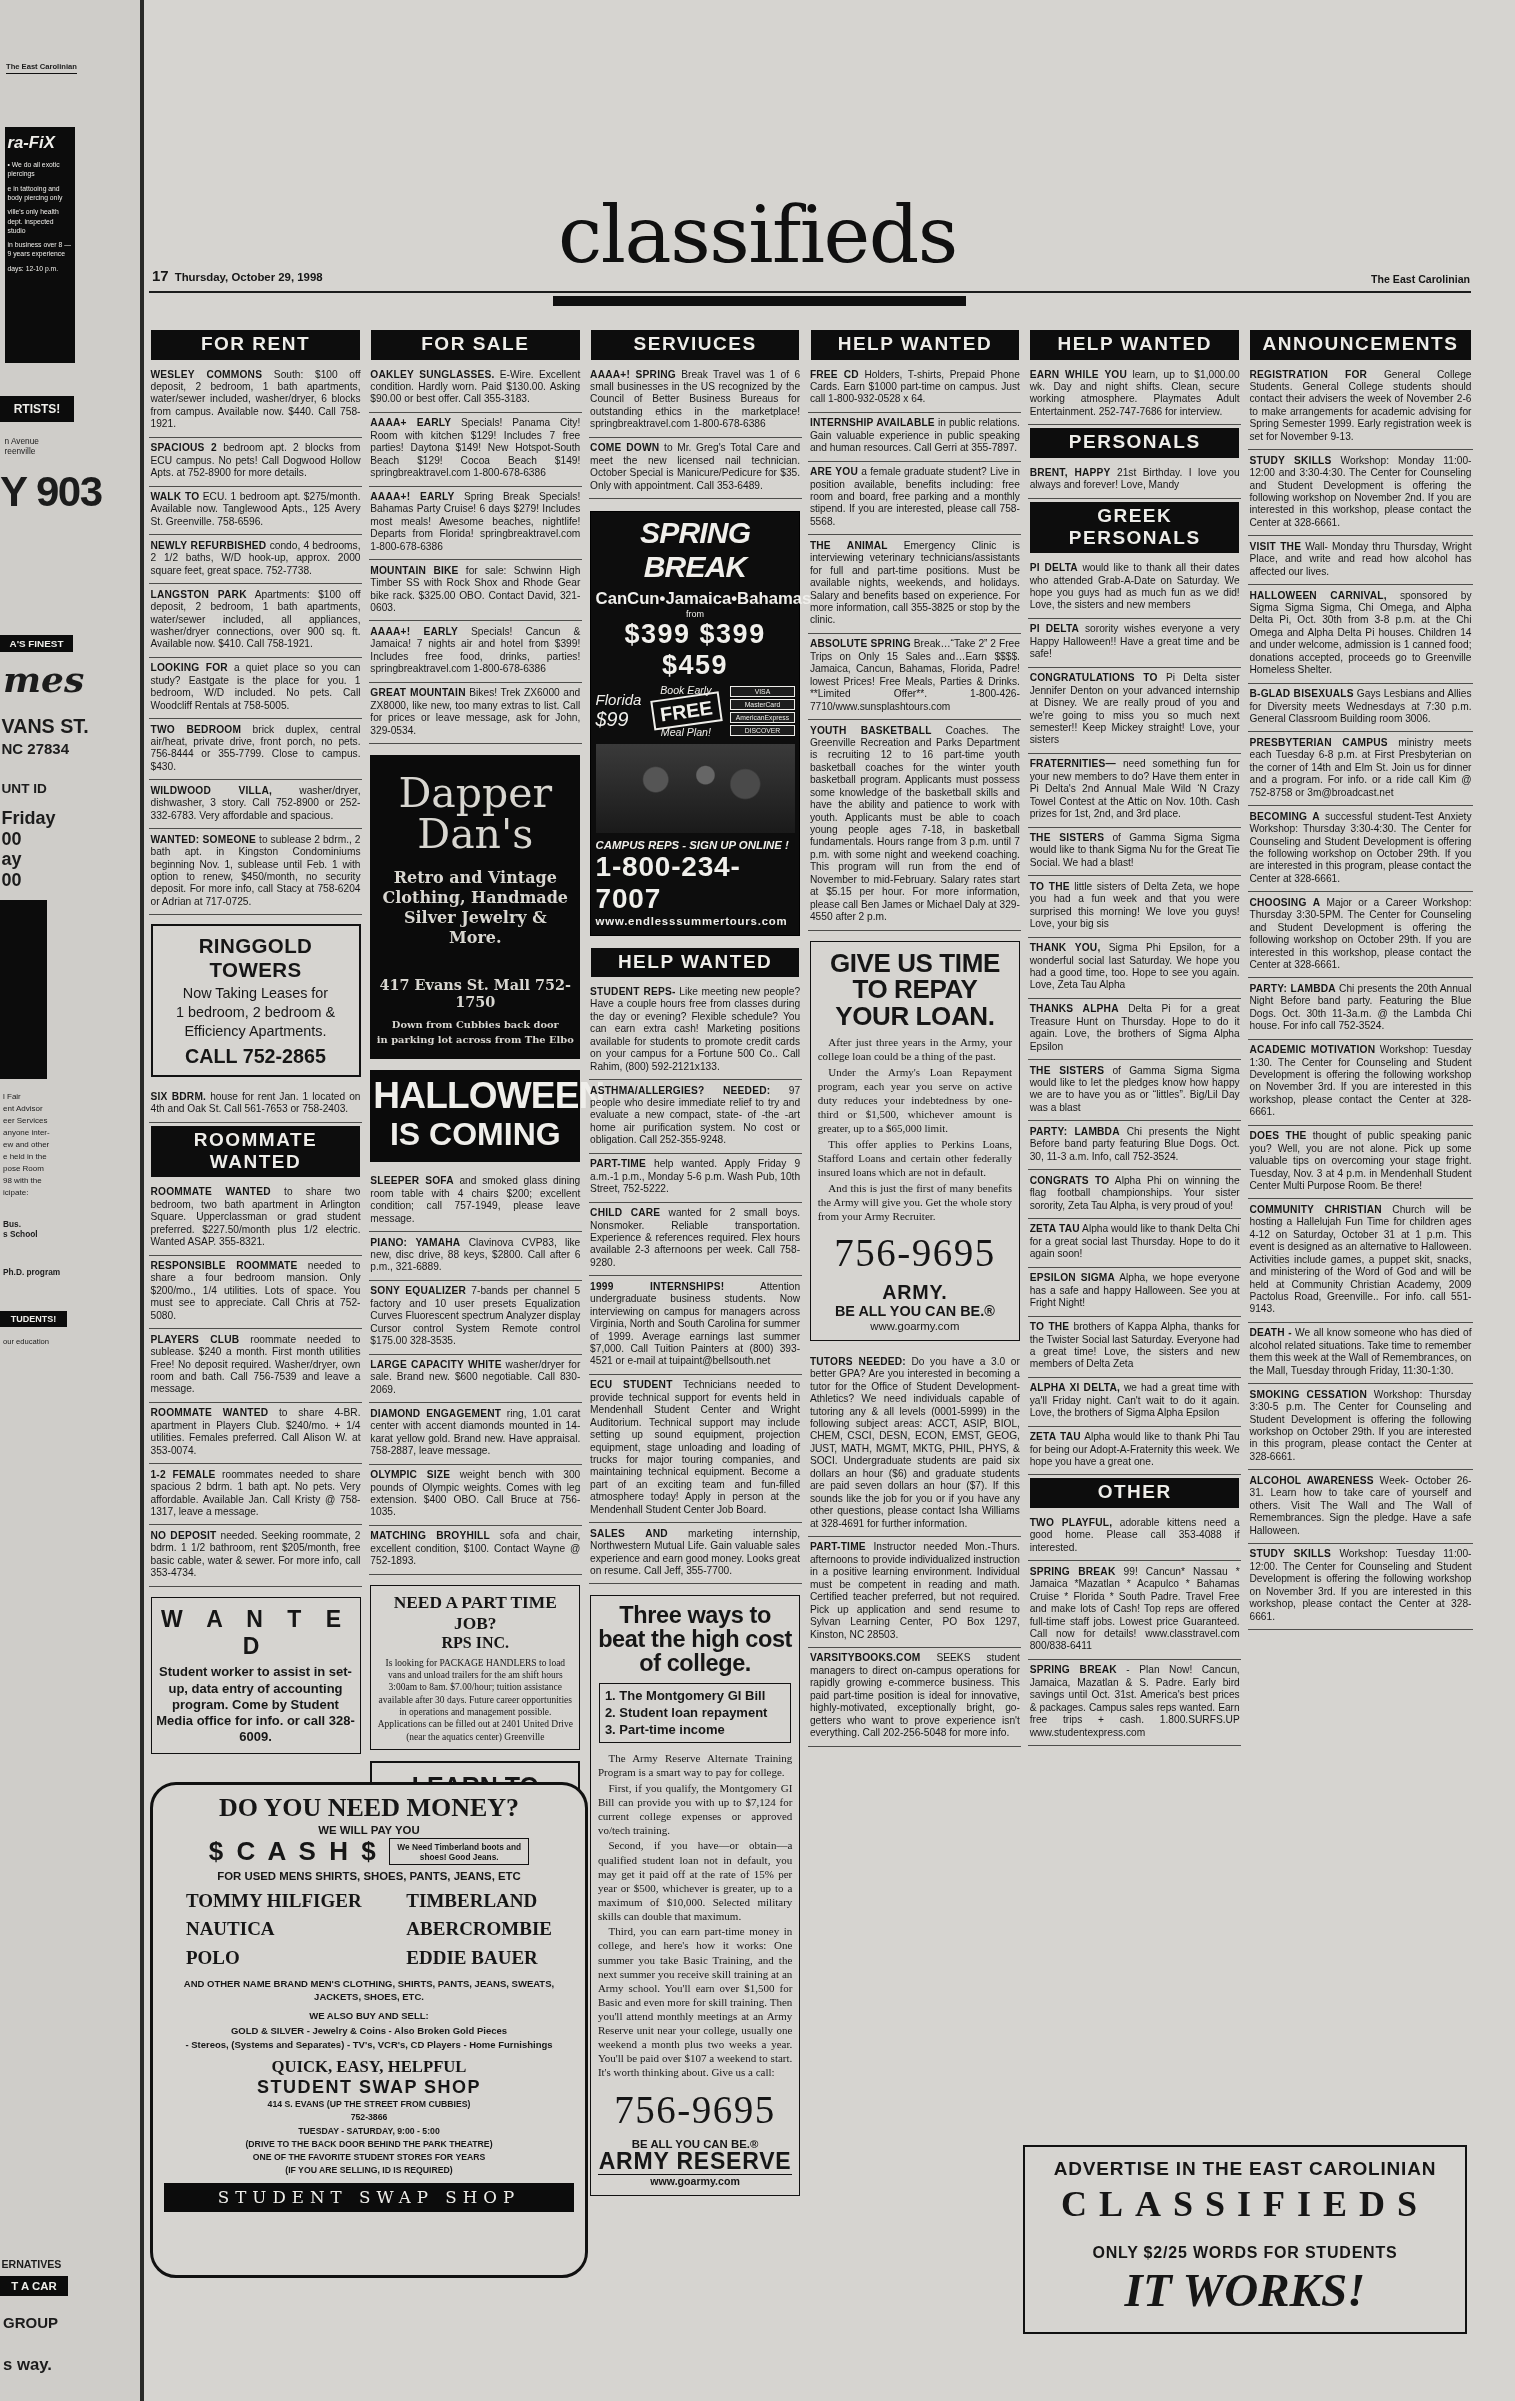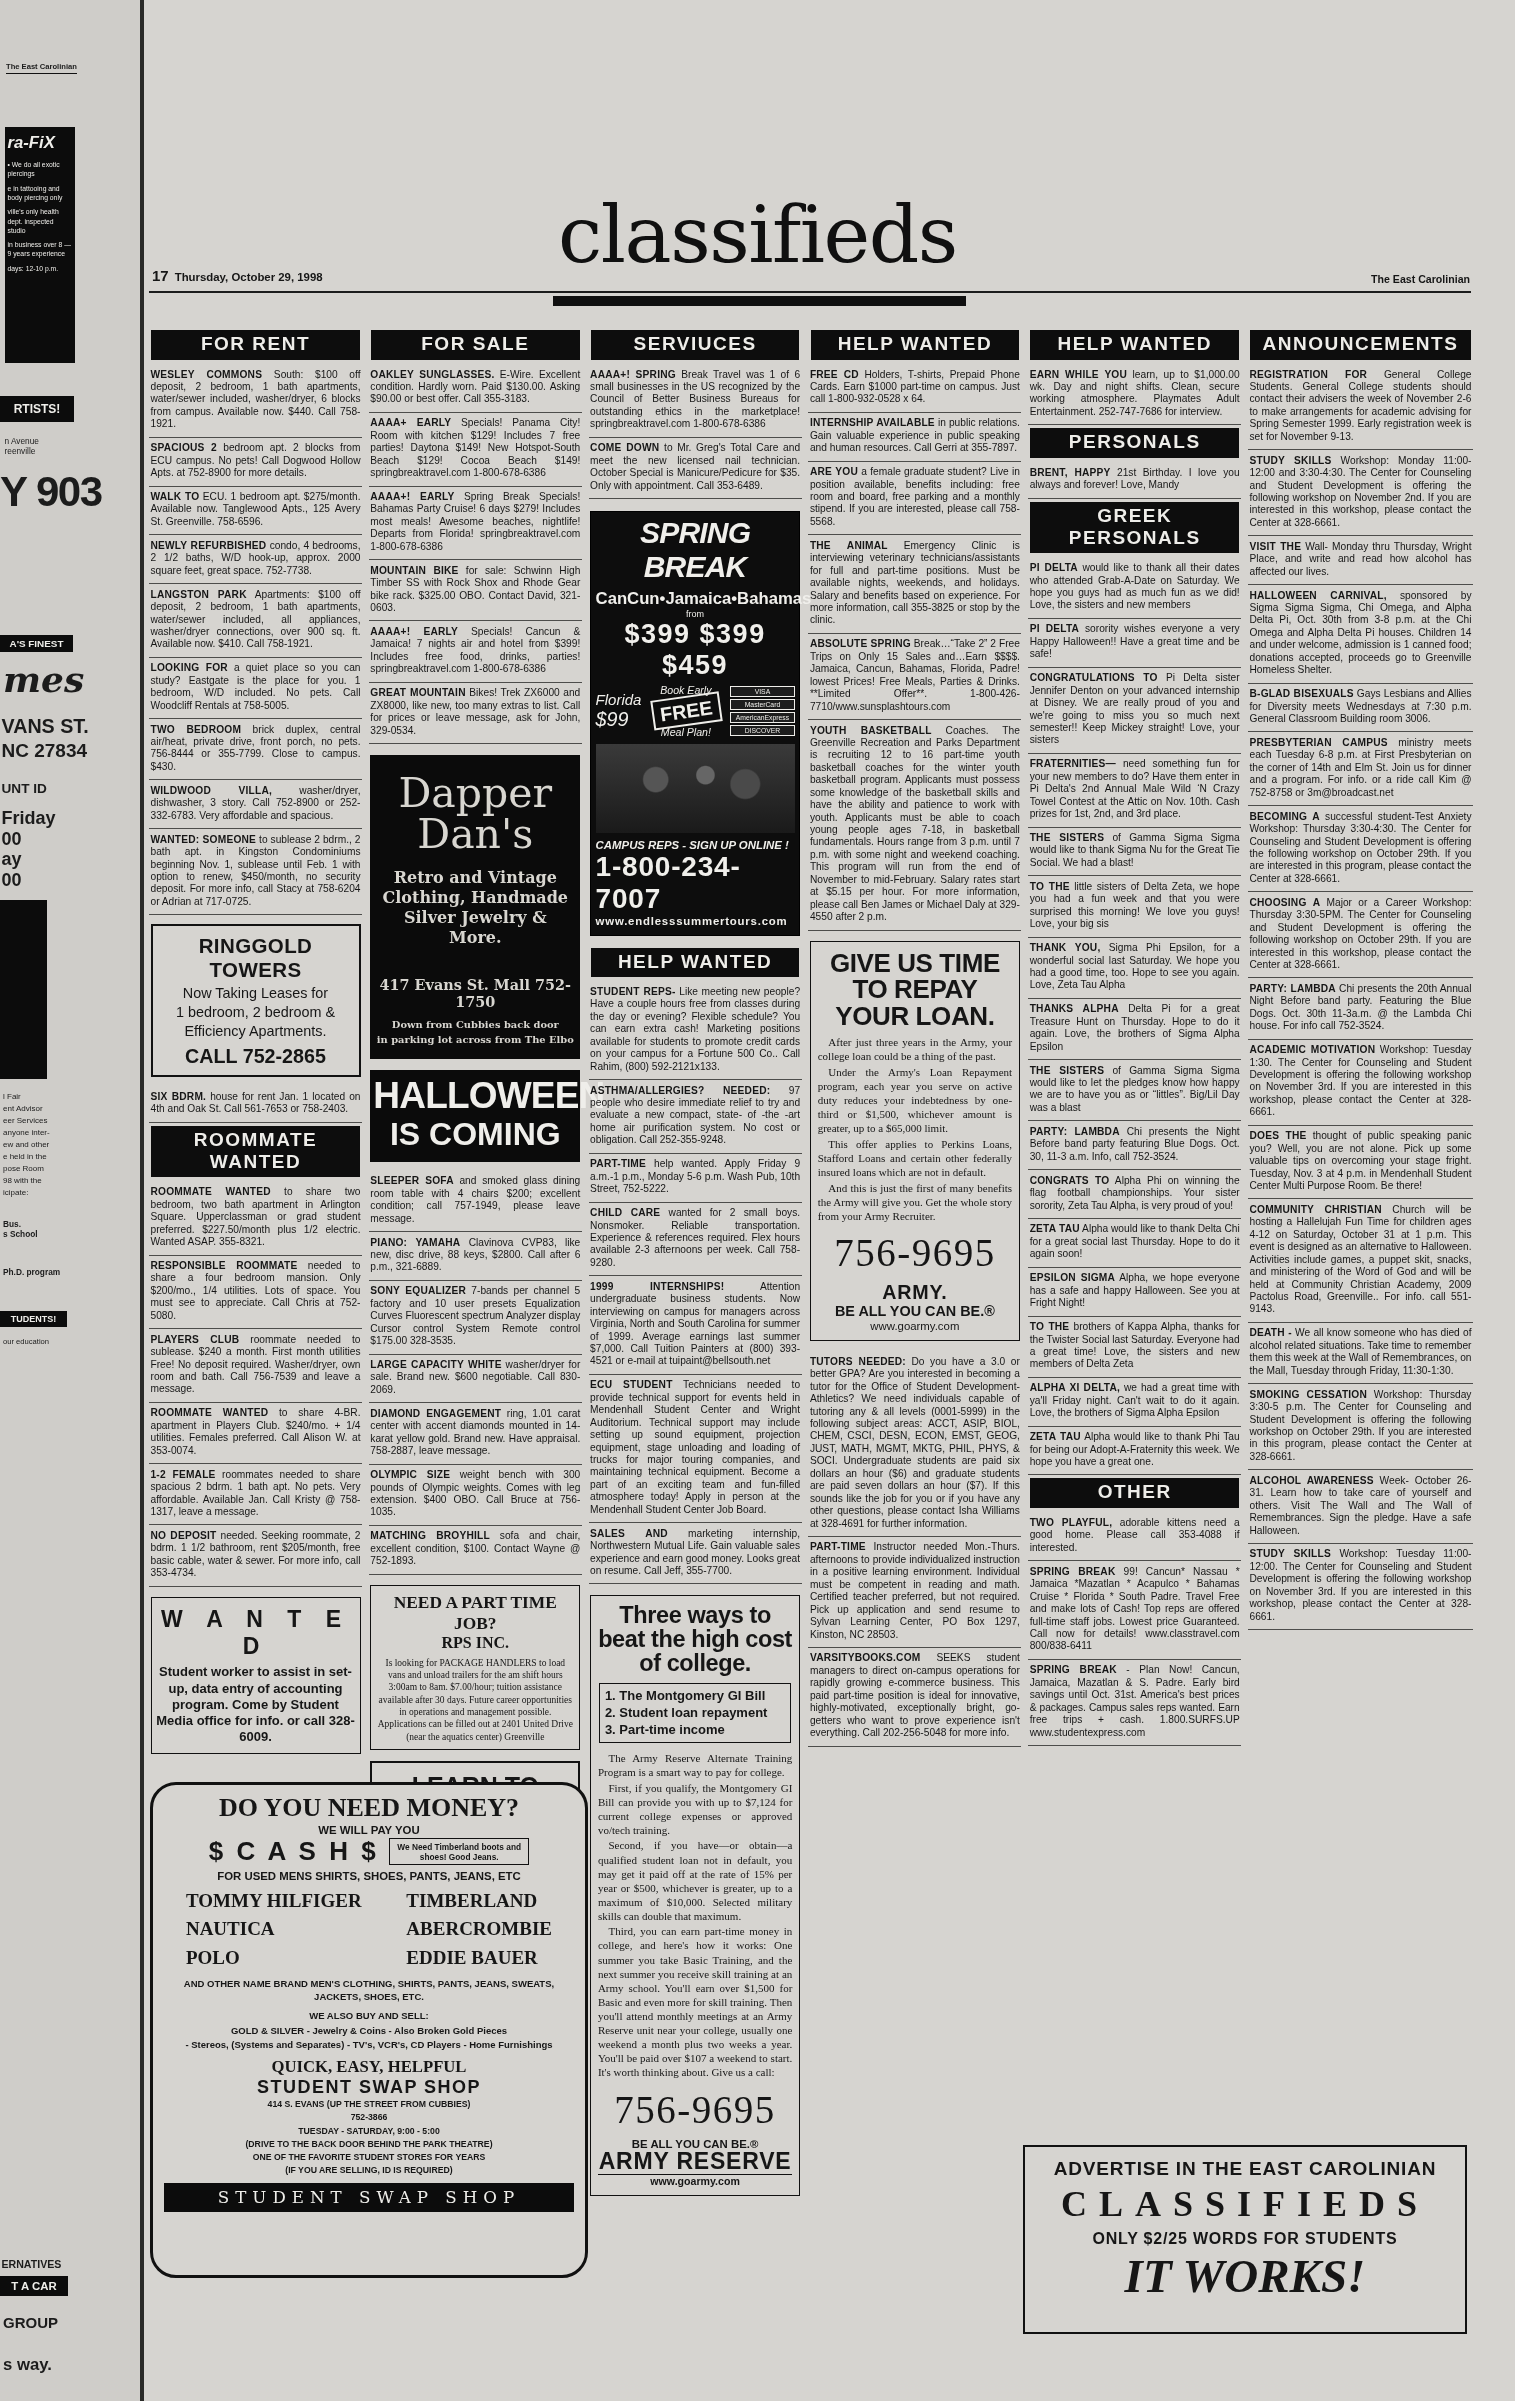--- a/index.html
+++ b/index.html
@@ -105,21 +105,21 @@
   .money .quick{font-family:"Liberation Serif",serif;font-size:16.7px;font-weight:bold;margin-top:6px;}
   .money .store{font-size:18px;font-weight:bold;letter-spacing:1.5px;}
   .money .addr{font-size:8.7px;font-weight:bold;line-height:1.5;}
   .money .banner{margin-top:6px;background:#0c0c0c;color:#efeeea;font-family:"DejaVu Serif",serif;
     font-size:16.7px;letter-spacing:6px;padding:3.8px 0 5.3px;}
   
   .advert{position:absolute;left:1023px;top:2145px;width:444px;height:189px;z-index:5;background:#d6d4d0;
     border:2.3px solid #111;text-align:center;padding:10.6px 6px;box-sizing:border-box;}
   .advert .l1{font-size:19px;font-weight:bold;letter-spacing:0.8px;}
   .advert .l2{font-family:"Liberation Serif",serif;font-size:36px;font-weight:bold;letter-spacing:12px;margin-top:3px;}
-  .advert .l3{font-size:16px;font-weight:bold;margin-top:5px;letter-spacing:0.8px;}
+  .advert .l3{font-size:16px;font-weight:bold;margin-top:19px;letter-spacing:0.8px;}
   .advert .l4{font-family:"Liberation Serif",serif;font-size:47px;font-weight:bold;font-style:italic;margin-top:1.5px;}
 </style>
 </head>
 <body>
 
 <div class="edge-strip">
   <div class="frag" style="left:6px;top:62px;font-size:7.6px;font-weight:bold;border-bottom:1.5px solid #111;padding-bottom:1.5px;">The East Carolinian</div>
   <div class="tattoo-ad blackbox">
     <span class="big">ra-FiX</span>
     <div>• We do all exotic piercings</div>
@@ -128,21 +128,21 @@
     <div>in business over 8 — 9 years experience</div>
     <div>days: 12-10 p.m.</div>
   </div>
   <div class="frag blackbox" style="left:0;top:396px;width:68px;padding:6px 3px;font-size:12px;font-weight:bold;text-align:center;">RTISTS!</div>
   <div class="frag" style="left:4.5px;top:436px;font-size:8.3px;white-space:pre-line;">n Avenue
 reenville</div>
   <div class="frag" style="left:0;top:468px;font-size:42px;font-weight:bold;letter-spacing:-1.5px;">Y 903</div>
   <div class="frag blackbox" style="left:0;top:635px;width:70px;padding:3px 1.5px;font-size:9.9px;font-weight:bold;text-align:center;">A'S FINEST</div>
   <div class="frag" style="left:3px;top:658px;font-family:'DejaVu Serif',serif;font-style:italic;font-weight:bold;font-size:36px;">mes</div>
   <div class="frag" style="left:1.5px;top:715px;font-size:19.7px;font-weight:bold;">VANS ST.</div>
-  <div class="frag" style="left:1.5px;top:740px;font-size:19px;font-weight:bold;">NC 27834</div>
+  <div class="frag" style="left:1.5px;top:740px;font-size:15px;font-weight:bold;">NC 27834</div>
   <div class="frag" style="left:1.5px;top:781px;font-size:13.6px;font-weight:bold;">UNT ID</div>
   <div class="frag" style="left:1.5px;top:808px;font-size:18px;font-weight:bold;white-space:pre-line;line-height:1.15;">Friday
 00
 ay
 00</div>
   <div class="frag blackbox" style="left:0;top:900px;width:47px;height:179px;"></div>
   <div class="frag" style="left:3px;top:1091px;font-size:8px;white-space:pre-line;line-height:1.5;">l Fair
 ent Advisor
 eer Services
 anyone inter-

